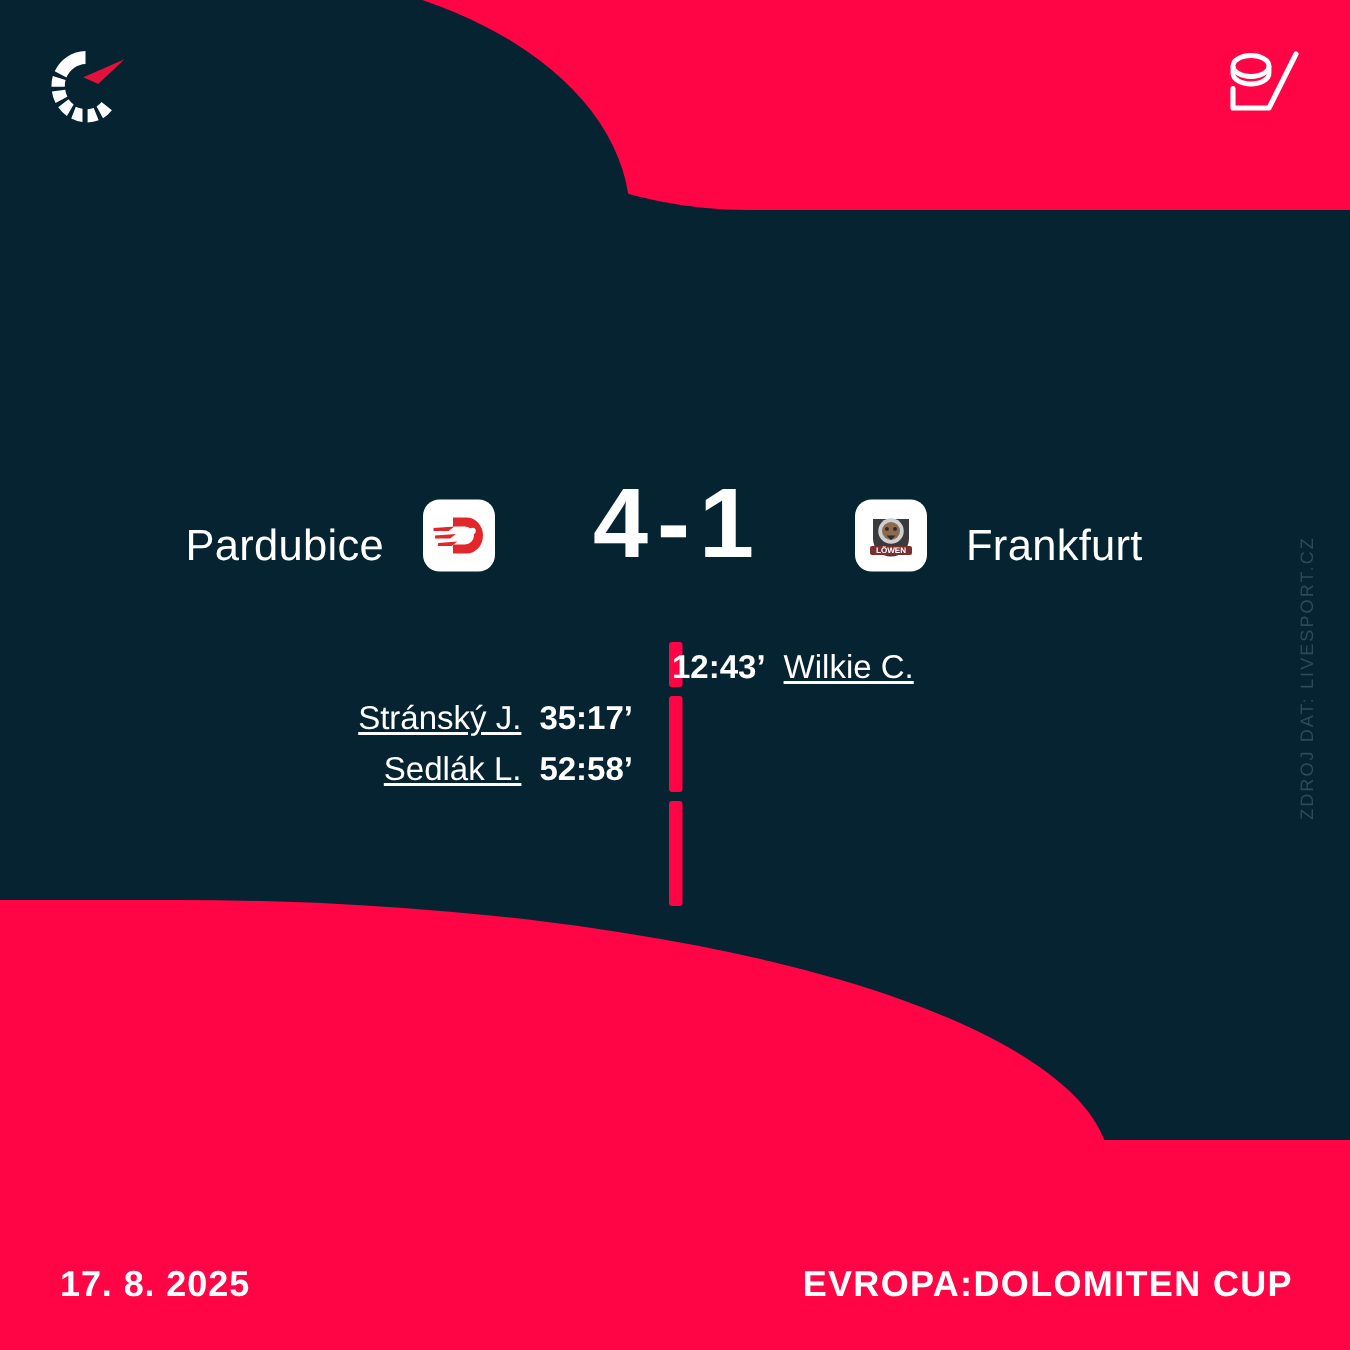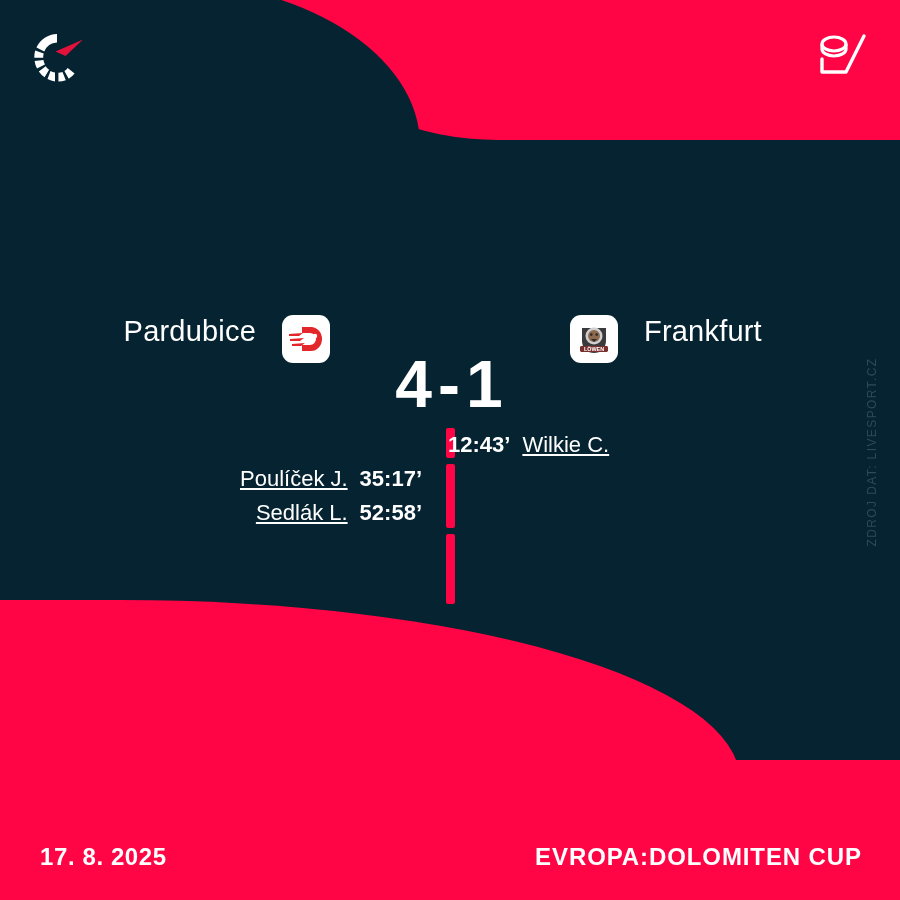--- a/index.html
+++ b/index.html
@@ -63,21 +63,21 @@
     position:absolute; right:30px; top:28px;
     width:62px; height:60px;
   }
 
   
   .scoreline{
     position:absolute;
     left:0; top:315px;
     width:900px;
     display:flex;
-    align-items:flex-start;
+    align-items:flex-end;
     justify-content:center;
     gap:0;
   }
   .team-name{
     color:#ffffff;
     font-size:29px;
     font-weight:400;
     letter-spacing:.2px;
     white-space:nowrap;
   }
@@ -98,21 +98,20 @@
   .score{
     color:#ffffff;
     font-size:66px;
     font-weight:700;
     letter-spacing:2px;
     white-space:nowrap;
     min-width:188px;
     text-align:center;
     line-height:1;
     font-family:"Liberation Sans", sans-serif;
-    margin-top:36px;
   }
   .score .dash{ font-weight:700; padding:0 4px; }
 
   
   .goals{
     position:absolute;
     left:0; top:428px;
     width:871px;
     display:flex;
     flex-direction:column;
@@ -270,21 +269,21 @@
   <div class="goals">
       <div class="goal-row">
         <div class="spacer"></div>
         <div class="goal-away">
           <span class="g-time">12:43’</span>
           <span class="g-player">Wilkie C.</span>
         </div>
       </div>
       <div class="goal-row">
         <div class="goal-home">
-          <span class="g-player">Poulíček J.</span>
+          <span class="g-player">Stránský J.</span>
           <span class="g-time">35:17’</span>
         </div>
         <div class="spacer"></div>
       </div>
       <div class="goal-row">
         <div class="goal-home">
           <span class="g-player">Sedlák L.</span>
           <span class="g-time">52:58’</span>
         </div>
         <div class="spacer"></div>

